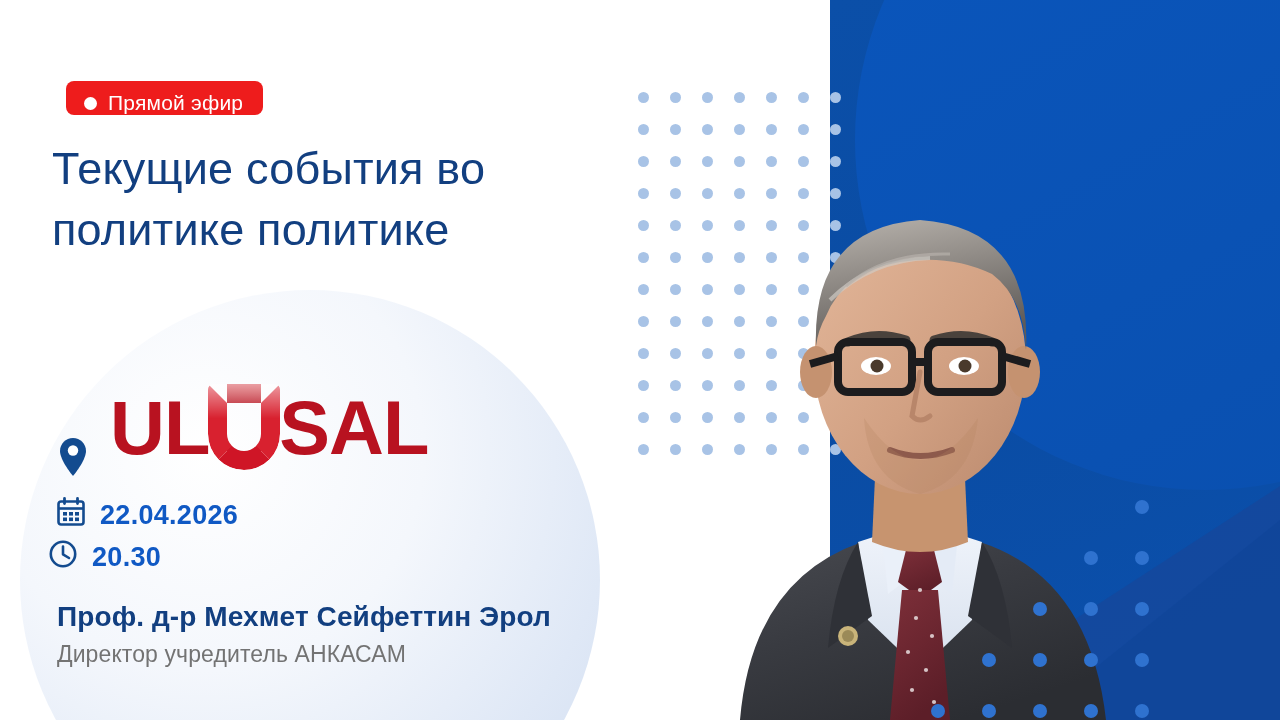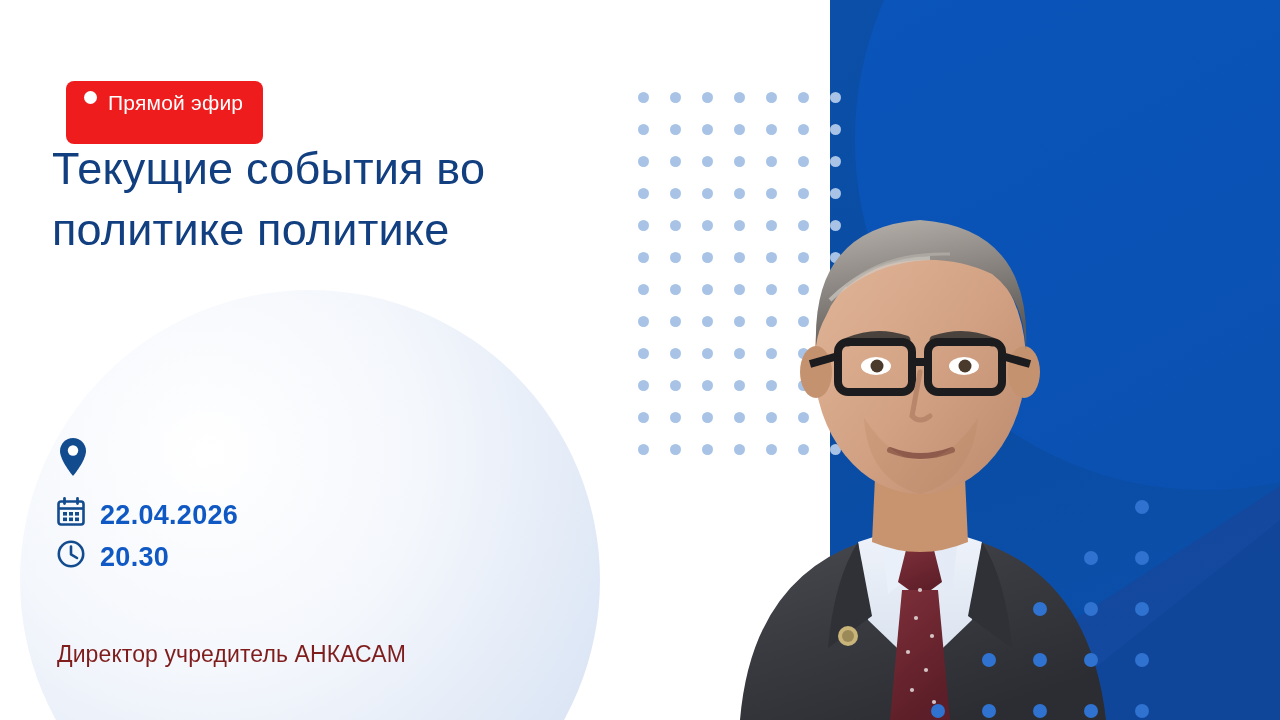--- a/index.html
+++ b/index.html
@@ -50,23 +50,23 @@
   }
 
   
   .portrait{position:absolute;left:620px;top:150px;width:560px;height:570px;}
 
   
   .content{position:absolute;left:0;top:0;width:620px;height:720px;}
 
   .live-badge{
     position:absolute;left:66px;top:81px;
-    display:inline-flex;gap:11px;
+    display:inline-flex;align-items:center;gap:11px;
     background:#ee1c1c;color:#ffffff;
-    border-radius:8px;padding:10px 20px 29px 18px;
+    border-radius:8px;padding:10px 20px 0 18px;
     font-size:21px;letter-spacing:.2px;
   }
   .live-dot{width:13px;height:13px;border-radius:50%;background:#ffffff;display:block;}
 
   .title{
     position:absolute;left:52px;top:138px;width:545px;
     color:#123f80;font-size:45px;line-height:1.36;font-weight:400;
     letter-spacing:.2px;
   }
 
@@ -96,29 +96,29 @@
     background:linear-gradient(180deg,rgba(255,255,255,.55) 0%,rgba(255,255,255,0) 40%);
     pointer-events:none;
   }
 
   .pin-icon{position:absolute;left:58px;top:437px;}
   .meta-row{
     position:absolute;display:flex;align-items:center;gap:14px;
     color:#1059c4;font-size:27px;font-weight:700;letter-spacing:.3px;
   }
   .meta-date{left:56px;top:497px;}
-  .meta-time{left:56px;top:539px;text-align:center;}
+  .meta-time{left:48px;top:539px;text-align:center;}
 
   .speaker{
     position:absolute;left:57px;top:601px;
     color:#123f80;font-size:28px;font-weight:700;letter-spacing:.1px;
   }
   .speaker-role{
     position:absolute;left:57px;top:641px;
-    color:#7f1d1d;font-size:23px;font-weight:400;letter-spacing:.1px;
+    color:#737373;font-size:23px;font-weight:400;letter-spacing:.1px;
   }
 </style>
 </head>
 <body>
 
 <div id="stage">
 
   <div class="bg-white"></div>
 
   <div class="blue-panel"></div>
@@ -323,20 +323,27 @@
 
   <div class="content">
 
     <div class="live-badge">
       <span class="live-dot"></span>
       <span>Прямой эфир</span>
     </div>
 
     <div class="title">Текущие события во политике политике</div>
 
+    <div class="logo">
+      <span>UL</span>
+      <span class="big-u">
+          <span class="u-overlay"></span>
+        </span>
+      <span>SAL</span>
+    </div>
 
     <span class="pin-icon">
       <svg width="30" height="40" viewBox="0 0 30 40">
         <path d="M15 1C7.8 1 2 6.8 2 14c0 9.6 13 25 13 25s13-15.4 13-25C28 6.8 22.2 1 15 1z" fill="#134b8f"></path>
         <circle cx="15" cy="13.5" r="5.2" fill="#ffffff"></circle>
       </svg>
     </span>
 
     <div class="meta-row meta-date">
       <span>
@@ -360,16 +367,17 @@
     <div class="meta-row meta-time">
       <span>
         <svg width="30" height="30" viewBox="0 0 30 30">
           <circle cx="15" cy="15" r="12.2" fill="none" stroke="#134b8f" stroke-width="2.6"></circle>
           <path d="M15 7.5 V15.3 L21 19" stroke="#134b8f" stroke-width="2.6" fill="none" stroke-linecap="round" stroke-linejoin="round"></path>
         </svg>
       </span>
       <span>20.30</span>
     </div>
 
+    <div class="speaker">Проф. д-р Мехмет Сейфеттин Эрол</div>
     <div class="speaker-role">Директор учредитель АНКАСАМ</div>
   </div>
 
 </div>
 
 </body></html>

